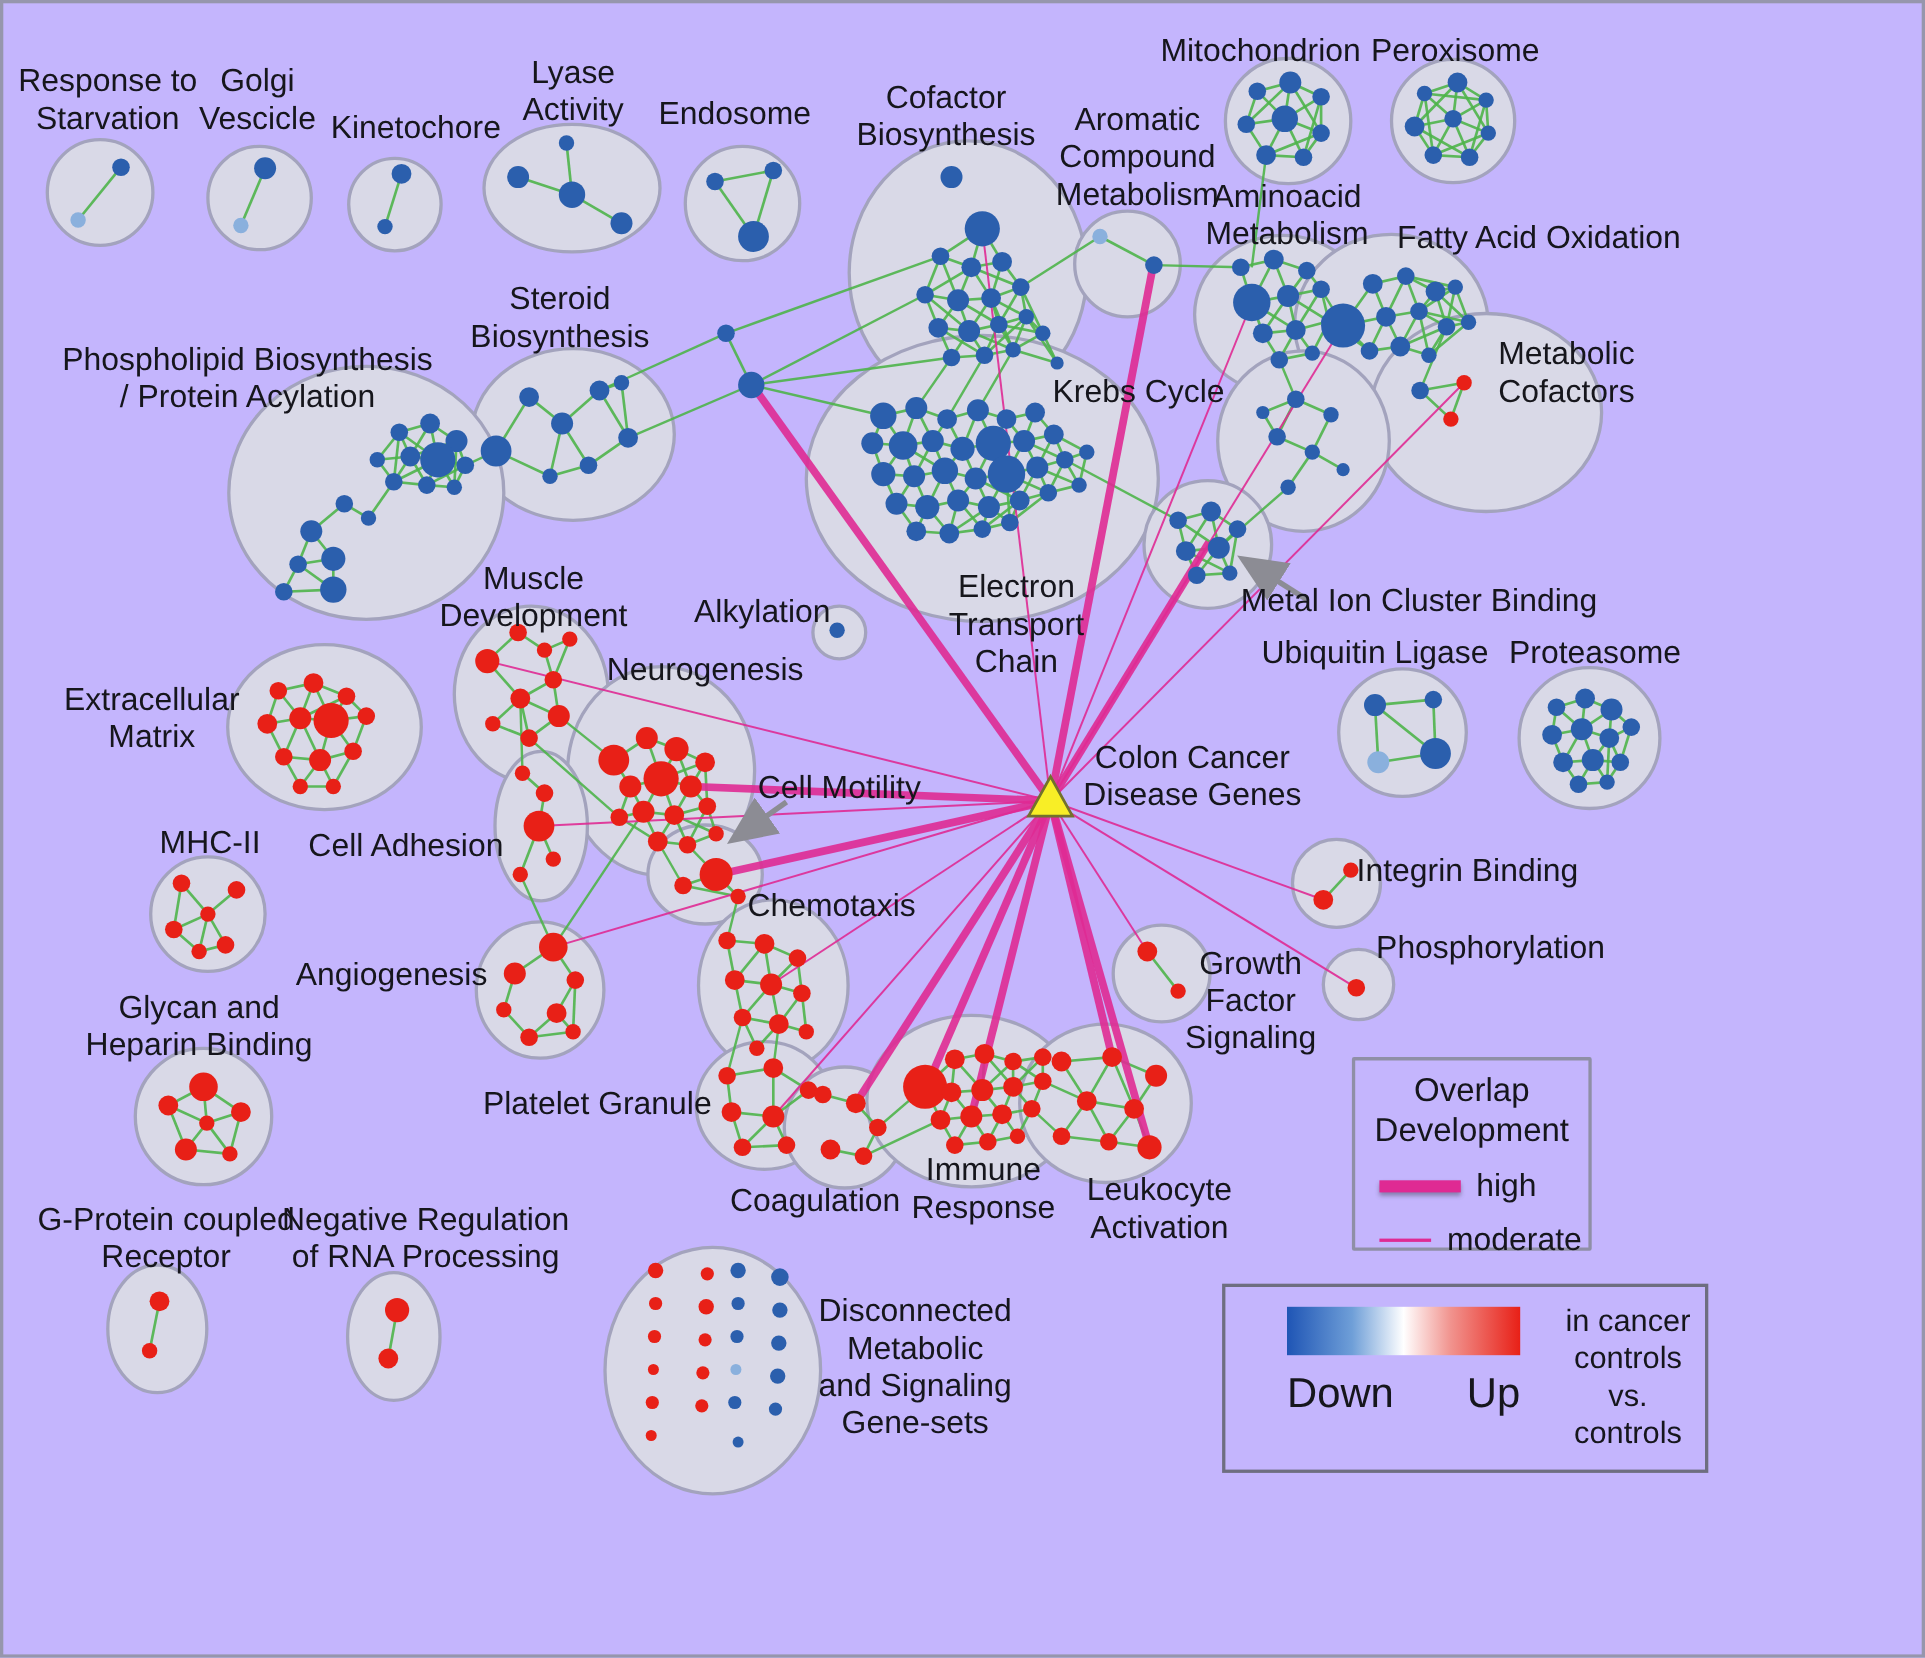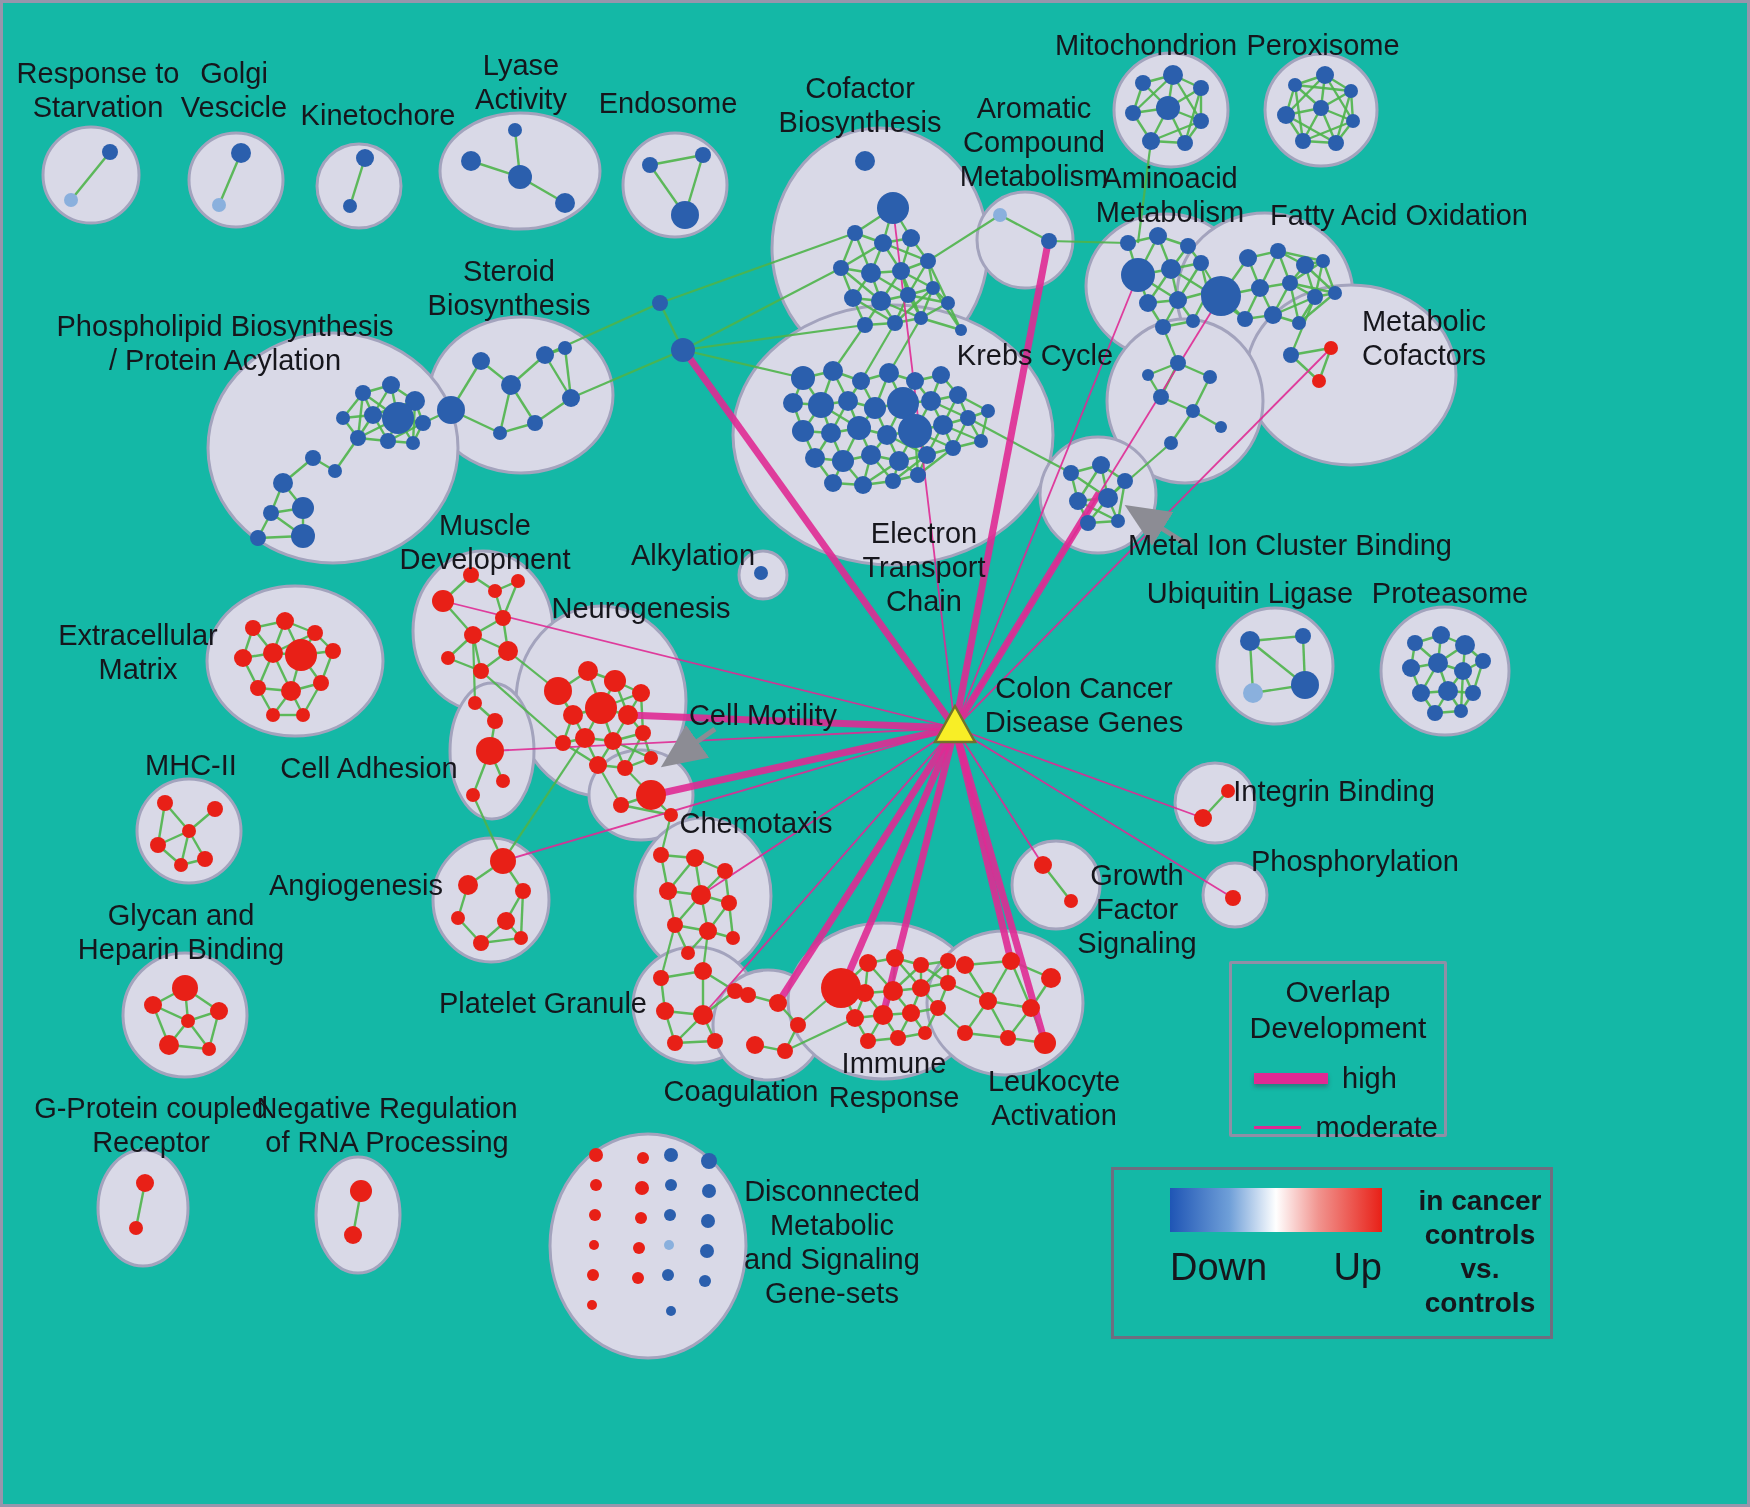--- a/index.html
+++ b/index.html
@@ -1,18 +1,18 @@
 <!DOCTYPE html>
 <html><head>
 <meta charset="utf-8">
 <style>
   html,body{margin:0;padding:0;background:#b9badb;}
   .stage{
     position:relative;width:1750px;height:1507px;
-    background:#14b8a6;
+    background:#c4b5fd;
     border:3px solid #9696ac;box-sizing:border-box;
     font-family:"Liberation Sans",sans-serif;color:#16161c;overflow:hidden;
   }
   svg{position:absolute;left:0;top:0;}
   svg text{font-family:"Liberation Sans",sans-serif;fill:#16161c;}
   .legend{position:absolute;box-sizing:border-box;}
   .legend-overlap{
     left:1226px;top:958px;width:218px;height:176px;
     border:3px solid #8f8fa6;border-radius:2px;padding:10px 0 0 0;
   }
@@ -25,21 +25,21 @@
     border:3px solid #6e6e80;padding:8px 0 0 0;
   }
   .enr-title{font-size:30px;text-align:center;}
   .enr-body{display:flex;margin-top:10px;}
   .enr-left{margin-left:56px;width:212px;}
   .gradient-bar{
     width:212px;height:44px;
     background:linear-gradient(to right,#1f55b5 0%,#6f9fd8 28%,#ffffff 50%,#f1948f 70%,#e82017 100%);
   }
   .enr-axis{display:flex;justify-content:space-between;font-size:38px;margin-top:14px;}
-  .enr-note{margin-left:28px;font-size:28px;line-height:34px;text-align:center;margin-top:-4px;font-weight:bold;}
+  .enr-note{margin-left:28px;font-size:28px;line-height:34px;text-align:center;margin-top:-4px;}
 </style>
 </head>
 <body>
 
 <div class="stage">
 
   <svg id="network-svg" width="1750" height="1507" viewBox="0 0 1750 1507">
     <defs>
       <marker id="arrowhead" markerWidth="9" markerHeight="8" refX="7.5" refY="4" orient="auto">
         <polygon points="0 0, 9 4, 0 8" fill="#8c8c94"></polygon>

